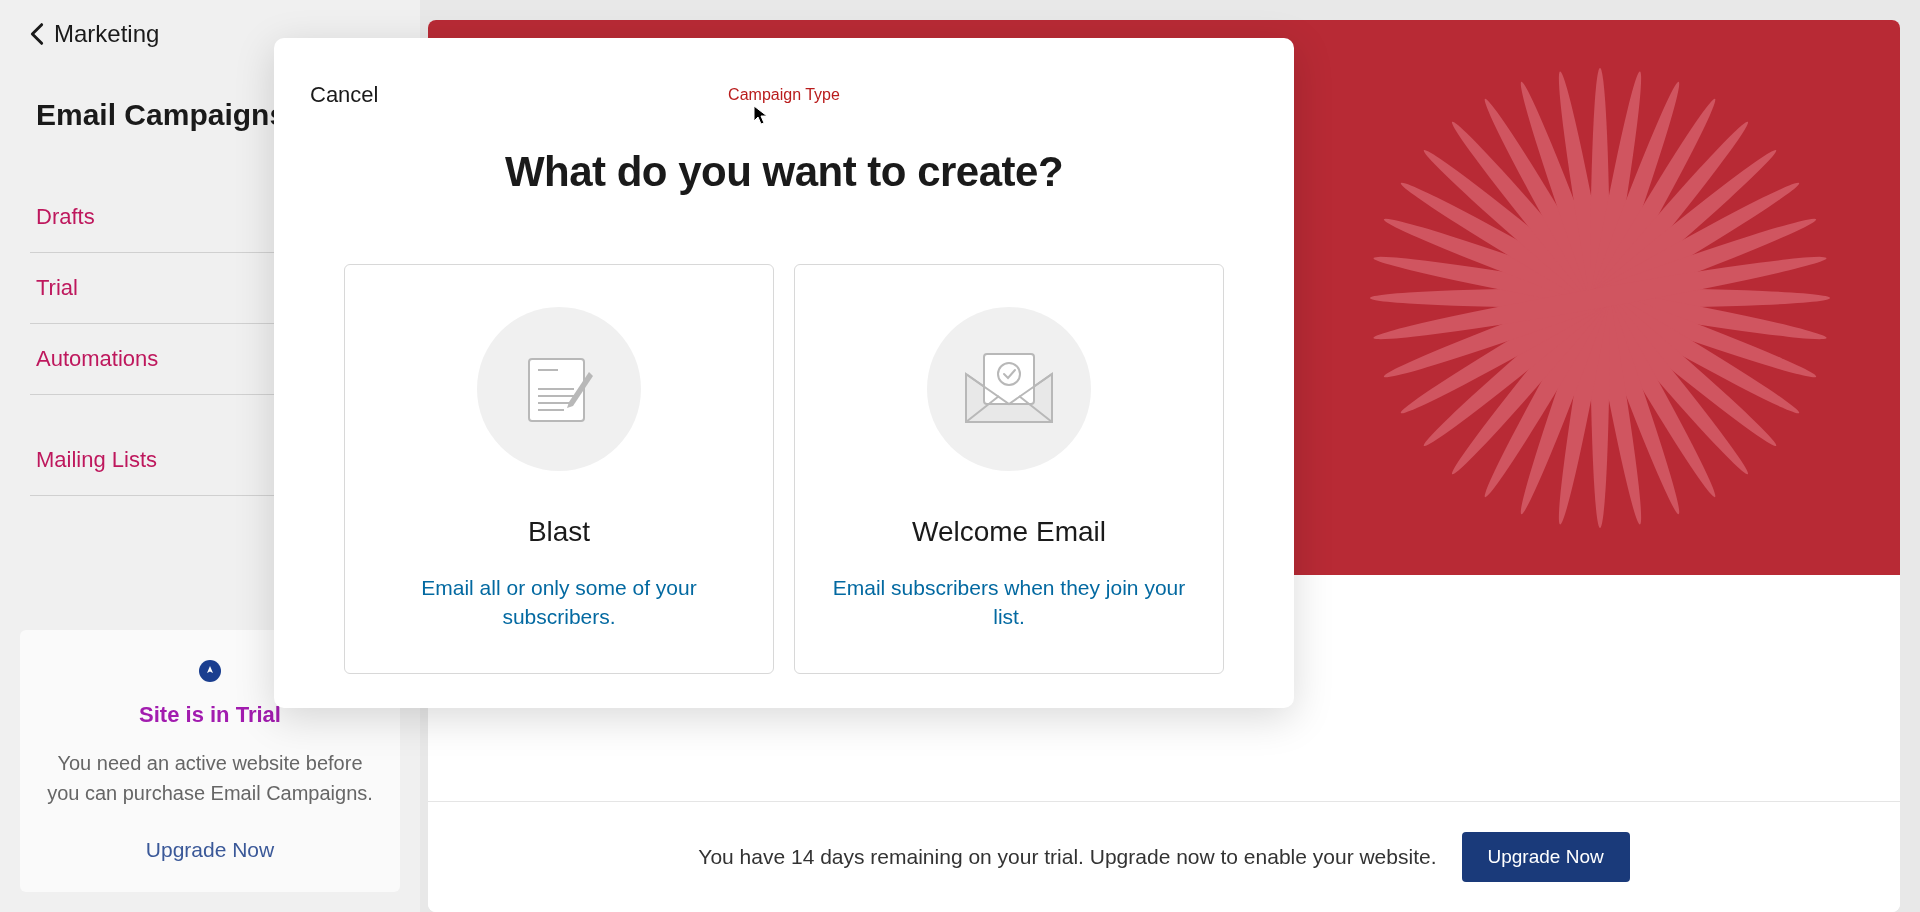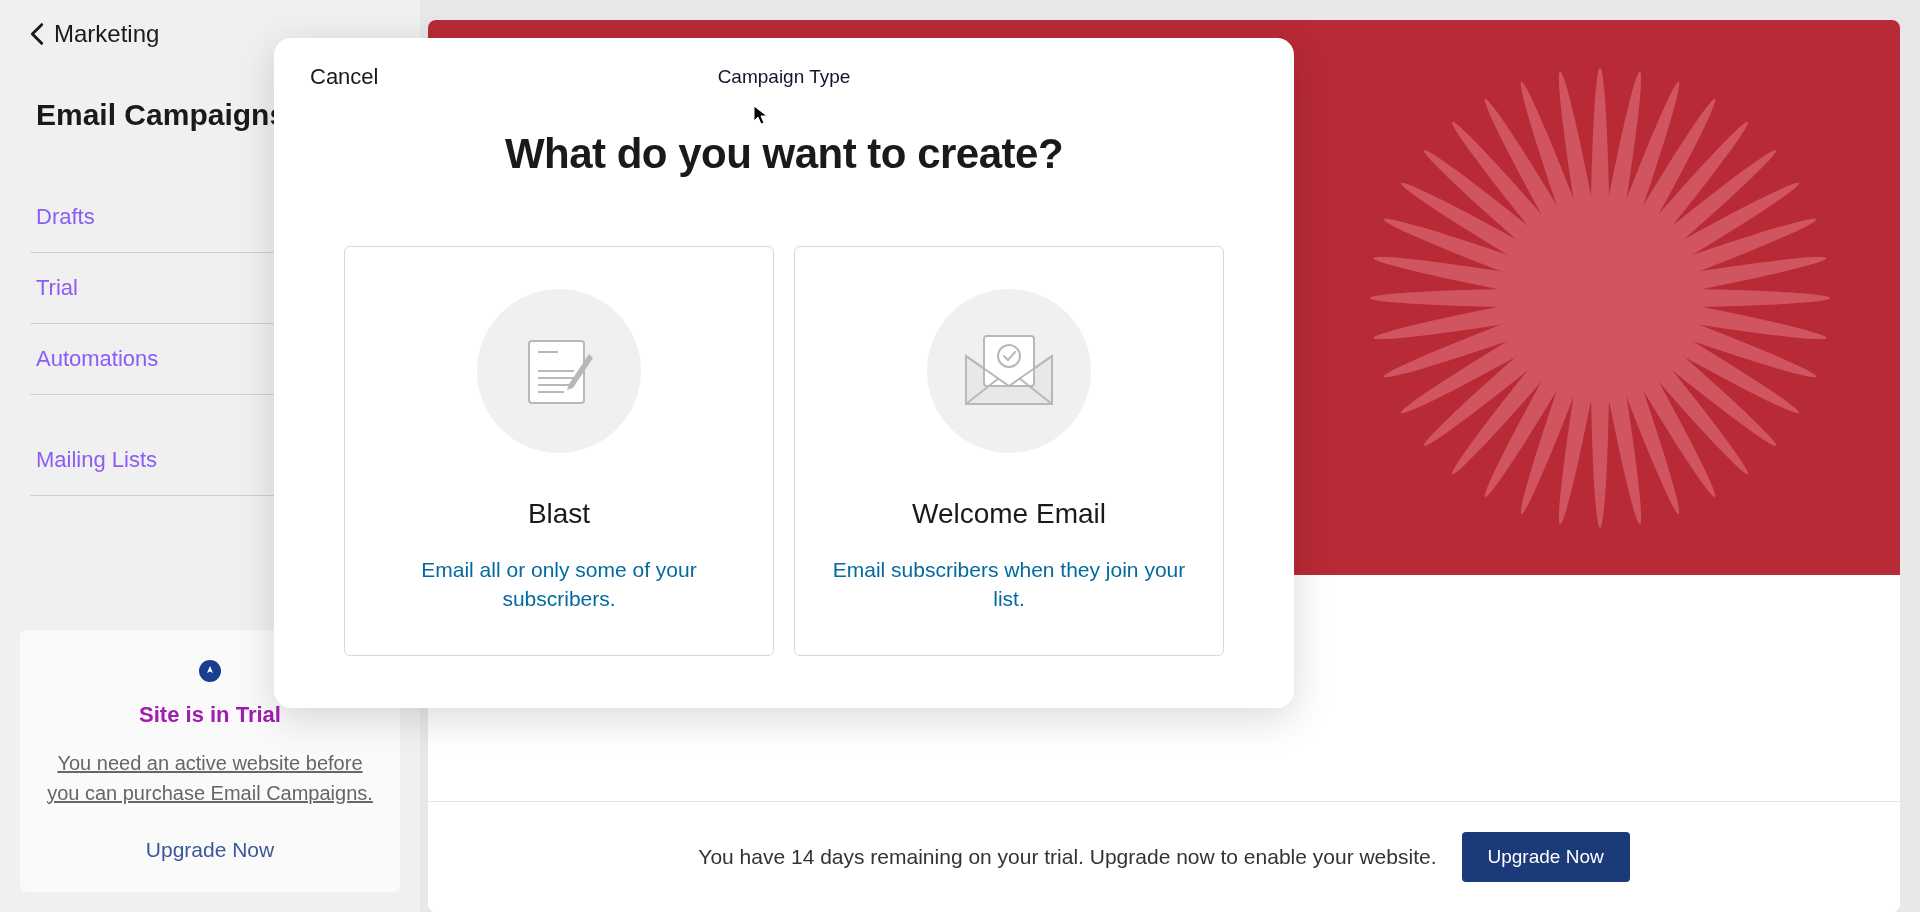--- a/index.html
+++ b/index.html
@@ -39,21 +39,21 @@
     }
     .page-title {
       font-size: 30px;
       font-weight: 600;
       color: #1a1a1a;
       margin-bottom: 50px;
       padding-left: 6px;
     }
     .nav-item {
       font-size: 22px;
-      color: #8b5cf6;
+      color: #be185d;
       padding: 22px 6px;
       border-bottom: 1px solid #d0d0d0;
       cursor: pointer;
     }
     .nav-gap {
       height: 30px;
     }
     .trial-card {
       position: absolute;
       bottom: 20px;
@@ -83,21 +83,20 @@
       font-size: 22px;
       font-weight: 600;
       color: #a21caf;
       margin-bottom: 20px;
     }
     .trial-body {
       font-size: 20px;
       color: #666;
       line-height: 1.5;
       margin-bottom: 30px;
-      text-decoration: underline;
     }
     .trial-link {
       font-size: 21px;
       color: #3a5898;
       cursor: pointer;
     }
     .main-area {
       position: absolute;
       left: 428px;
       top: 20px;
@@ -147,41 +146,41 @@
       border-radius: 4px;
       cursor: pointer;
     }
     .modal {
       position: absolute;
       left: 274px;
       top: 38px;
       width: 1020px;
       height: 670px;
       background: #fff;
-      border-radius: 17px;
+      border-radius: 10px;
       box-shadow: 0 10px 40px rgba(0,0,0,0.15);
-      padding: 26px 36px;
+      padding: 44px 36px;
     }
     .modal-header {
       display: flex;
       align-items: center;
       position: relative;
       margin-bottom: 40px;
     }
     .cancel-btn {
       font-size: 22px;
       color: #1a1a1a;
       cursor: pointer;
     }
     .modal-subtitle {
       position: absolute;
       left: 50%;
       transform: translateX(-50%);
-      font-size: 19px;
-      color: #0f172a;
+      font-size: 16px;
+      color: #b91c1c;
     }
     .modal-question {
       text-align: center;
       font-size: 42px;
       font-weight: 700;
       color: #1a1a1a;
       margin-bottom: 68px;
       letter-spacing: -0.5px;
     }
     .options {

